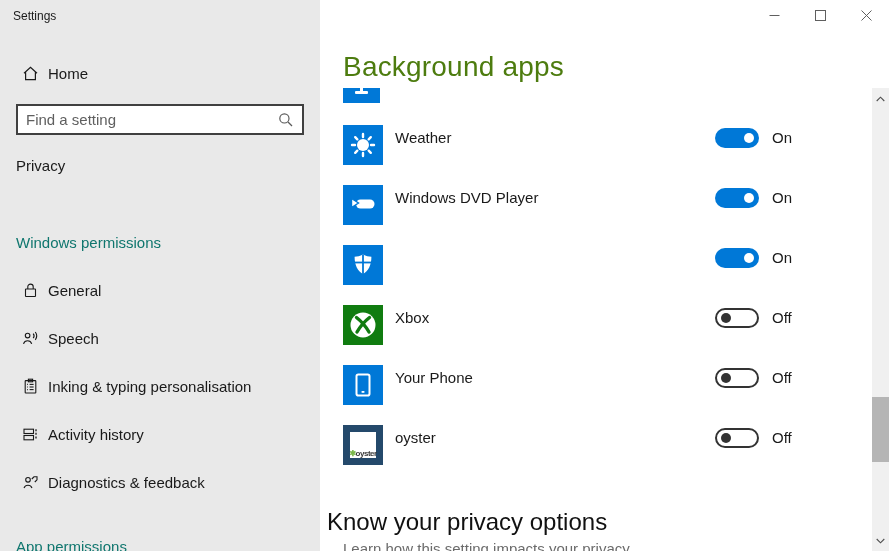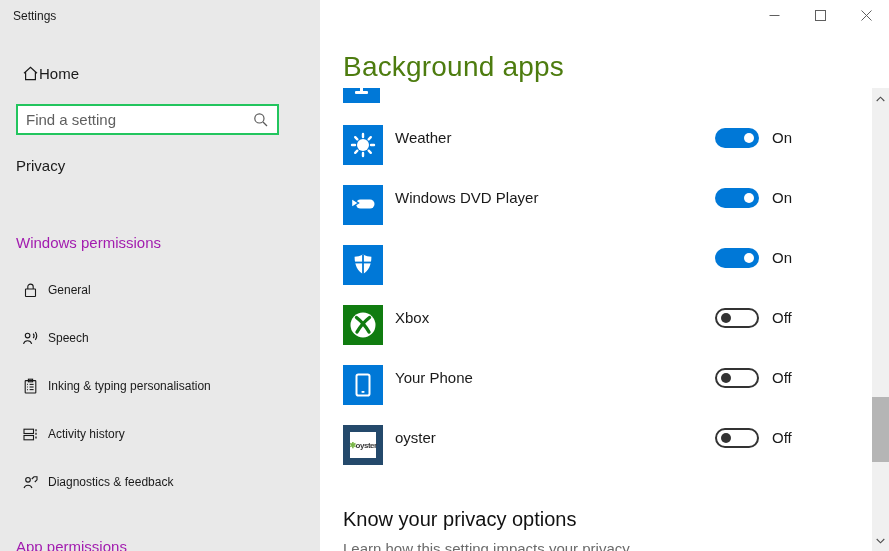--- a/index.html
+++ b/index.html
@@ -5,33 +5,33 @@
   * { margin:0; padding:0; box-sizing:border-box; }
   html,body { width:889px; height:551px; }
   body { font-family:"Liberation Sans", sans-serif; background:#fff; color:#1a1a1a; }
   #screen { position:relative; width:889px; height:551px; overflow:hidden; background:#fff; }
 
   
   #sidebar { position:absolute; left:0; top:0; width:320px; height:551px; background:#e9e9e9; }
   .win-title { position:absolute; left:13px; top:9px; font-size:12px; color:#1a1a1a; }
   .home-row { position:absolute; left:0; top:55px; width:100%; height:36px; display:flex; align-items:center; cursor:default; }
   .home-row .nav-icon { margin-left:22px; width:17px; height:17px; }
-  .home-row .nav-label { font-size:15px; }
-  .search-box { position:absolute; left:16px; top:104px; width:263px; height:31px; background:#fff; border:2px solid #22c55e; display:flex; align-items:center; }
+  .home-row .nav-label { margin-left:9px; font-size:15px; }
+  .search-box { position:absolute; left:16px; top:104px; width:288px; height:31px; background:#fff; border:2px solid #404040; display:flex; align-items:center; }
   .search-box input { flex:1; border:none; outline:none; background:transparent; font-family:"Liberation Sans",sans-serif; font-size:15px; padding:0 6px 0 8px; color:#333; }
   .search-box input::placeholder { color:#5f5f5f; opacity:1; }
   .search-glyph { width:16px; height:16px; margin-right:8px; flex:none; }
   .side-heading { position:absolute; left:16px; top:157px; font-size:15px; font-weight:normal; }
-  .group-label { position:absolute; left:16px; font-size:15px; color:#a21caf; }
+  .group-label { position:absolute; left:16px; font-size:15px; color:#0f766e; }
   .group-label.g1 { top:234px; }
   .group-label.g2 { top:538px; }
   #nav-list { position:absolute; left:0; top:272px; width:100%; }
   .nav-item { height:36px; margin-bottom:12px; display:flex; align-items:center; cursor:default; }
   .nav-item .nav-icon { margin-left:22px; width:17px; height:17px; }
-  .nav-item .nav-label { margin-left:9px; font-size:12px; white-space:nowrap; }
+  .nav-item .nav-label { margin-left:9px; font-size:15px; white-space:nowrap; }
   .nav-icon svg { display:block; width:100%; height:100%; }
 
   
   #win-controls { position:absolute; right:0; top:0; display:flex; }
   .win-btn { width:46px; height:31px; display:flex; align-items:center; justify-content:center; }
   .win-btn svg { display:block; }
 
   
   #page-title { position:absolute; left:343px; top:51px; font-size:28px; font-weight:300; letter-spacing:0.2px; color:#4d7c0f; }
   #partial-tile { position:absolute; left:343px; top:88px; width:37px; height:15px; background:#0078d7; overflow:hidden; }
@@ -44,25 +44,25 @@
   .app-tile svg { display:block; width:40px; height:40px; }
   .app-name { position:absolute; left:52px; top:12px; font-size:15px; }
   .toggle { position:absolute; left:372px; top:11px; width:44px; height:20px; border-radius:10px; cursor:default; }
   .toggle.on { background:#0078d7; }
   .toggle.on .knob { position:absolute; right:5px; top:5px; width:10px; height:10px; border-radius:50%; background:#fff; }
   .toggle.off { background:#fff; border:2px solid #333; }
   .toggle.off .knob { position:absolute; left:4px; top:3px; width:10px; height:10px; border-radius:50%; background:#333; }
   .toggle-state { position:absolute; left:429px; top:12px; font-size:15px; }
 
   
-  .oyster-inner { position:absolute; left:7px; top:7px; width:26px; height:26px; background:#fff; display:flex; align-items:center; justify-content:center; }
+  .oyster-inner { position:absolute; left:7px; top:7px; width:26px; height:26px; background:#fff; display:flex; align-items:flex-end; justify-content:center; }
   .oyster-inner .logo-text { font-size:8px; font-weight:bold; color:#3a3a3a; letter-spacing:-0.5px; }
   .oyster-inner .logo-mark { color:#7ab648; }
 
-  #privacy-heading { position:absolute; left:343px; top:508px; font-size:20px; color:#111; }
+  #privacy-heading { position:absolute; left:327px; top:508px; font-size:24px; color:#111; }
   #privacy-link { position:absolute; left:343px; top:540px; font-size:15px; color:#6b6b6b; }
 
   
   #scrollbar { position:absolute; right:0; top:88px; width:17px; height:463px; background:#f0f0f0; }
   .sb-arrow { position:absolute; left:0; width:17px; height:17px; display:flex; align-items:center; justify-content:center; }
   .sb-arrow.up { top:2px; } .sb-arrow.down { bottom:2px; }
   #sb-thumb { position:absolute; left:0; top:309px; width:17px; height:65px; background:#b5b5b5; }
 </style>
 </head>
 <body>

